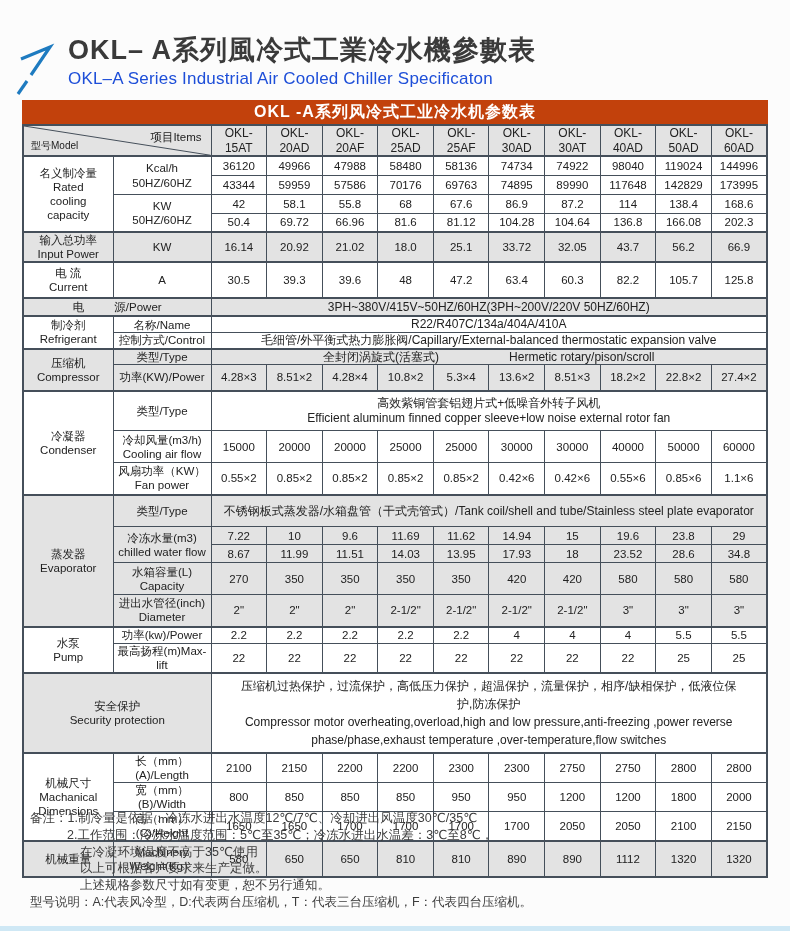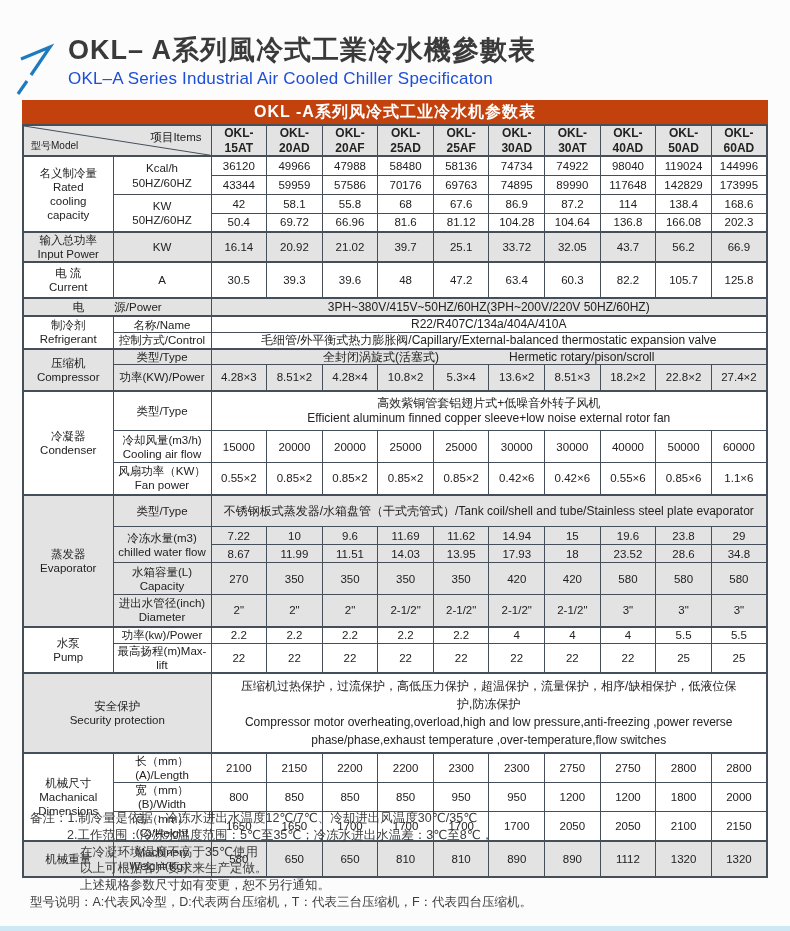--- a/index.html
+++ b/index.html
@@ -37,21 +37,21 @@
   col.c1 { width:90px; } col.c2 { width:98px; }
   td, th {
     border:1px solid #454f5a; padding:0 2px;
     text-align:center; vertical-align:middle;
     font-size:11.5px; line-height:1.22; color:#222; font-weight:400;
     overflow:hidden; word-break:break-word;
   }
   tr.sec > td, tr.sec > th { border-top:2px solid #454f5a; }
   tr.hdr > th, tr.hdr > td { border-bottom:2px solid #454f5a; }
   tr.gray > td, tr.gray > th, .grayc { background:#e3e3e3; }
-  th.model { font-size:12px; font-weight:700; }
+  th.model { font-size:12px; font-weight:400; }
   .sect { font-size:11.5px; }
   .item { font-size:11.5px; }
   .v { font-size:11.5px; }
   .span-val { font-size:12px; }
   .wgap { display:inline-block; width:70px; }
   .egap { display:inline-block; width:30px; }
   .sec-text { font-size:12px; line-height:1.5; padding:3px 24px; }
 
   .corner { position:relative; padding:0; }
   .corner svg.diag { position:absolute; left:0; top:0; width:100%; height:100%; display:block; }
@@ -175,21 +175,21 @@
           <td class="v">166.08</td>
           <td class="v">202.3</td>
         </tr>
 
       <tr class="sec gray rh26">
         <td class="sect">输入总功率<br>Input Power</td>
         <td class="item">KW</td>
       <td class="v">16.14</td>
           <td class="v">20.92</td>
           <td class="v">21.02</td>
-          <td class="v">39.7</td>
+          <td class="v">18.0</td>
           <td class="v">25.1</td>
           <td class="v">33.72</td>
           <td class="v">32.05</td>
           <td class="v">43.7</td>
           <td class="v">56.2</td>
           <td class="v">66.9</td>
         </tr>
 
       <tr class="sec rh36">
         <td class="sect">电 流<br>Current</td>

